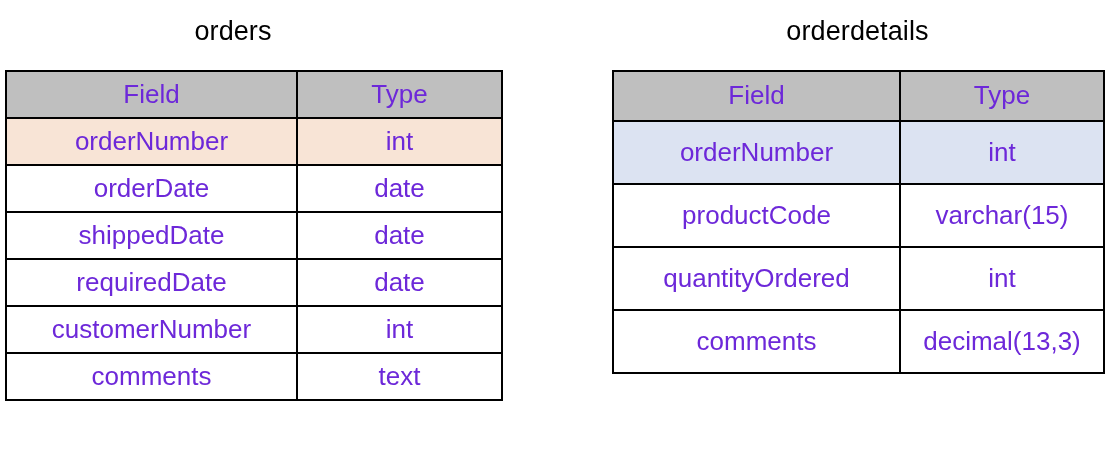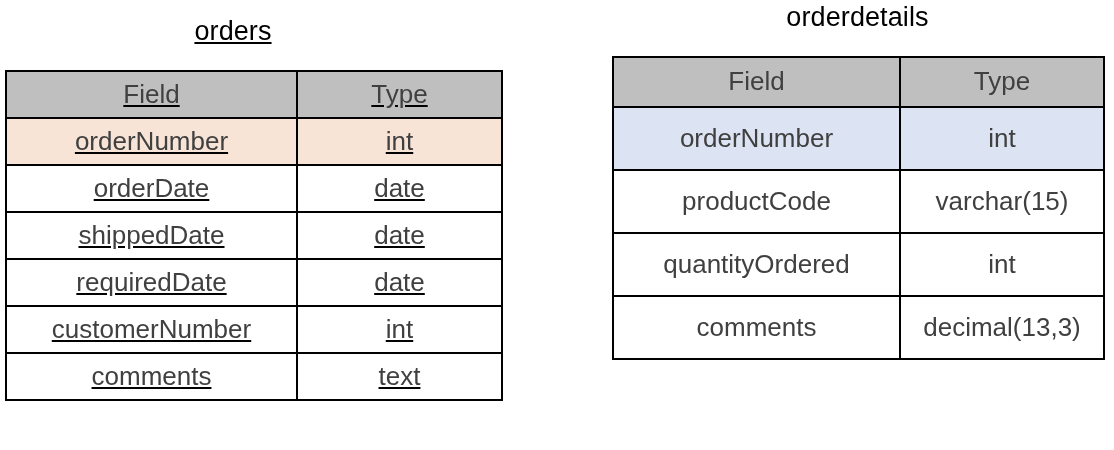--- a/index.html
+++ b/index.html
@@ -41,21 +41,21 @@
   }
 
   table.schema-table th,
   table.schema-table td {
     border: 2px solid #000000;
     text-align: center;
     vertical-align: middle;
     font-weight: 400;
     font-size: 26px;
     line-height: 1.05;
-    color: #404040;
+    color: #6d28d9;
     padding: 0 4px;
     white-space: nowrap;
     overflow: hidden;
   }
 
   table.schema-table thead th {
     background: #bfbfbf;
   }
 
   tr.row-highlight-peach > td {
@@ -63,32 +63,31 @@
   }
   tr.row-highlight-blue > td {
     background: #dce3f2;
   }
 
   
   #block-orders {
     left: 5px;
     top: 14px;
     width: 456px;
-    text-decoration: underline;
   }
   #block-orders .table-title { margin-bottom: 22px; }
   #block-orders col.c-field { width: 291px; }
   #block-orders col.c-type  { width: 205px; }
   #block-orders th,
   #block-orders td { height: 45px; }
 
   
   #block-orderdetails {
     left: 612px;
-    top: 0;
+    top: 14px;
     width: 491px;
   }
   #block-orderdetails .table-title { margin-bottom: 22px; }
   #block-orderdetails col.c-field { width: 287px; }
   #block-orderdetails col.c-type  { width: 204px; }
   #block-orderdetails th { height: 48px; }
   #block-orderdetails td { height: 61px; }
 </style>
 </head>
 <body>

